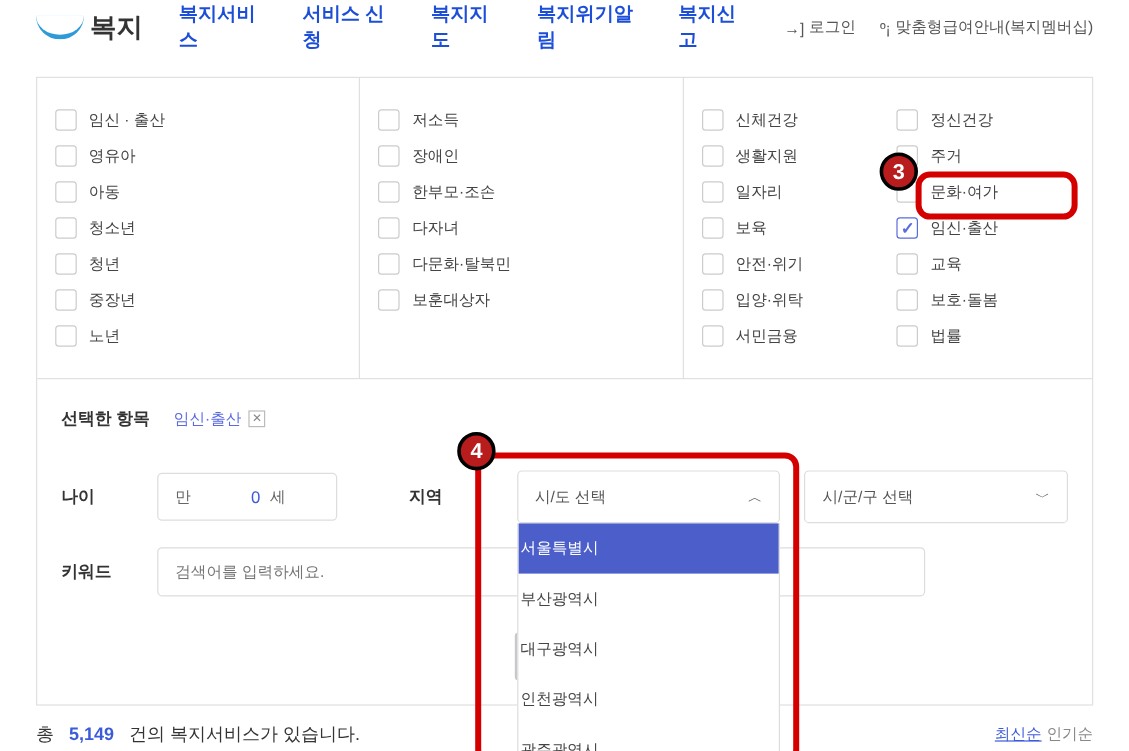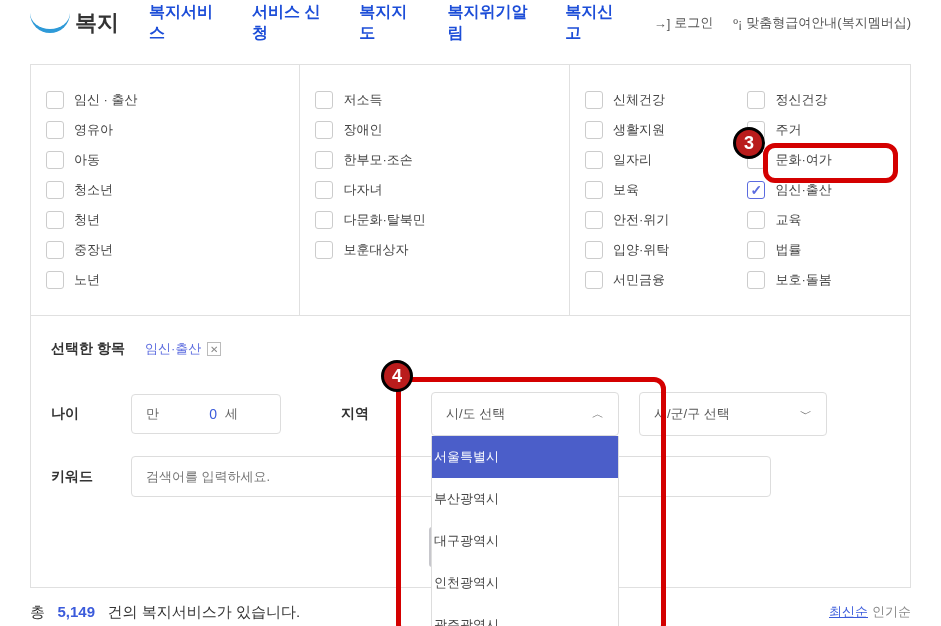--- a/index.html
+++ b/index.html
@@ -30,21 +30,21 @@
     .selected-row { padding: 24px 20px; border-top: 1px solid #e0e0e0; display: flex; align-items: center; gap: 20px; }
     .field-label { font-size: 14px; font-weight: 600; color: #333; min-width: 60px; }
     .tag { color: #5B6BDF; font-size: 13px; display: flex; align-items: center; gap: 6px; }
     .tag-x { border: 1px solid #bbb; width: 14px; height: 14px; display: flex; align-items: center; justify-content: center; font-size: 10px; color: #888; cursor: pointer; }
 
     .form-row { padding: 10px 20px; display: flex; align-items: center; gap: 20px; }
     .age-input { display: flex; align-items: center; border: 1px solid #ddd; border-radius: 4px; padding: 10px 14px; gap: 8px; width: 150px; }
     .age-input input { border: none; outline: none; width: 50px; text-align: right; color: #3B5BDB; font-size: 14px; }
     .age-unit { color: #666; font-size: 13px; }
     
-    .select-wrap { position: relative; width: 188px; }
+    .select-wrap { position: relative; width: 220px; }
     .select-box { border: 1px solid #ddd; border-radius: 4px; padding: 12px 14px; display: flex; justify-content: space-between; align-items: center; cursor: pointer; font-size: 13px; color: #555; background: #fff; }
     .chevron { font-size: 12px; color: #666; }
     .dropdown { position: absolute; top: 100%; left: 0; right: 0; background: #fff; border-left: 1px solid #ddd; border-right: 1px solid #ddd; border-bottom: 1px solid #ddd; z-index: 5; max-height: 220px; overflow-y: auto; }
     .option { padding: 12px 2px; font-size: 13px; cursor: pointer; color: #444; }
     .option.selected { background: #4B5EC9; color: #fff; font-weight: 500; }
     
     .keyword-input { flex: 1; border: 1px solid #ddd; border-radius: 4px; padding: 12px 14px; font-size: 13px; outline: none; max-width: 640px; }
     
     .submit-row { padding: 20px; text-align: center; }
     .submit-btn { background: #4a4a5a; color: #fff; border: none; padding: 12px 40px; border-radius: 3px; cursor: pointer; font-size: 14px; opacity: 0.3; }
@@ -199,25 +199,25 @@
                 <span class="check-mark">✓</span>
               </span>
               <span class="chk-label">임신·출산</span>
             </div>
             <div class="checkbox-row">
               <span class="checkbox"></span>
               <span class="chk-label">교육</span>
             </div>
             <div class="checkbox-row">
               <span class="checkbox"></span>
+              <span class="chk-label">보호·돌봄</span>
+            </div>
+            <div class="checkbox-row">
+              <span class="checkbox"></span>
               <span class="chk-label">법률</span>
-            </div>
-            <div class="checkbox-row">
-              <span class="checkbox"></span>
-              <span class="chk-label">보호·돌봄</span>
             </div>
           </div>
       </div>
     </div>
   </div>
 
   <div class="selected-row">
     <span class="field-label">선택한 항목</span>
     <span class="tag">
       <span>임신·출산</span>

